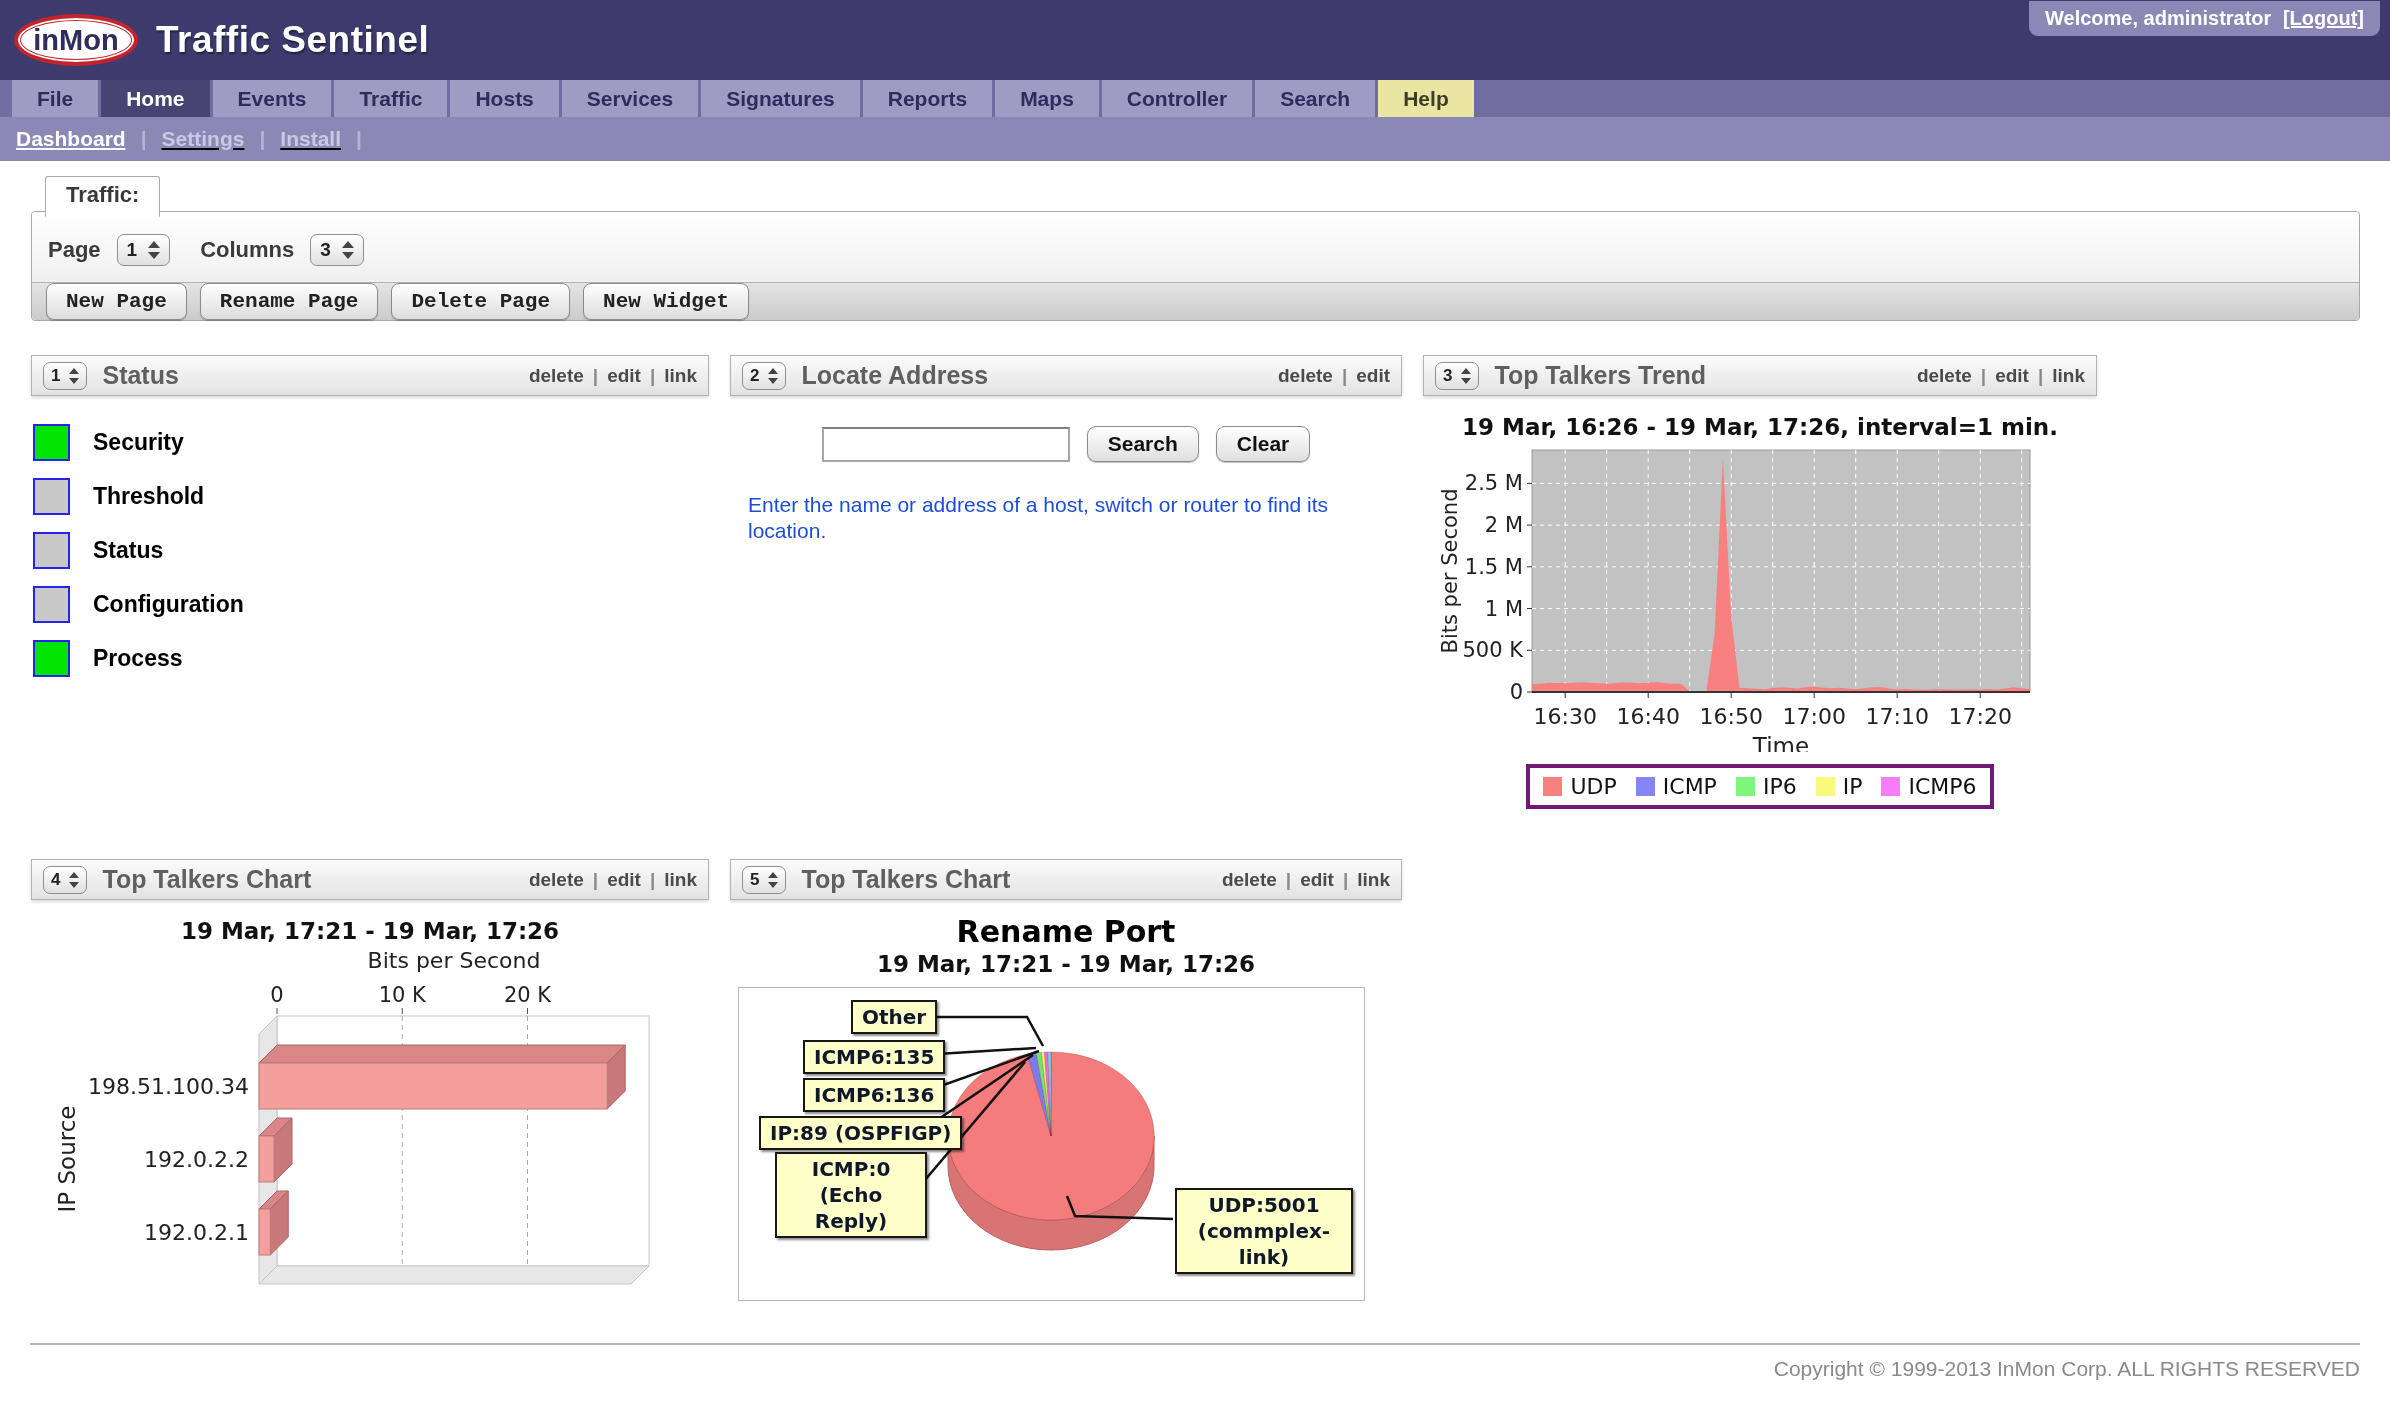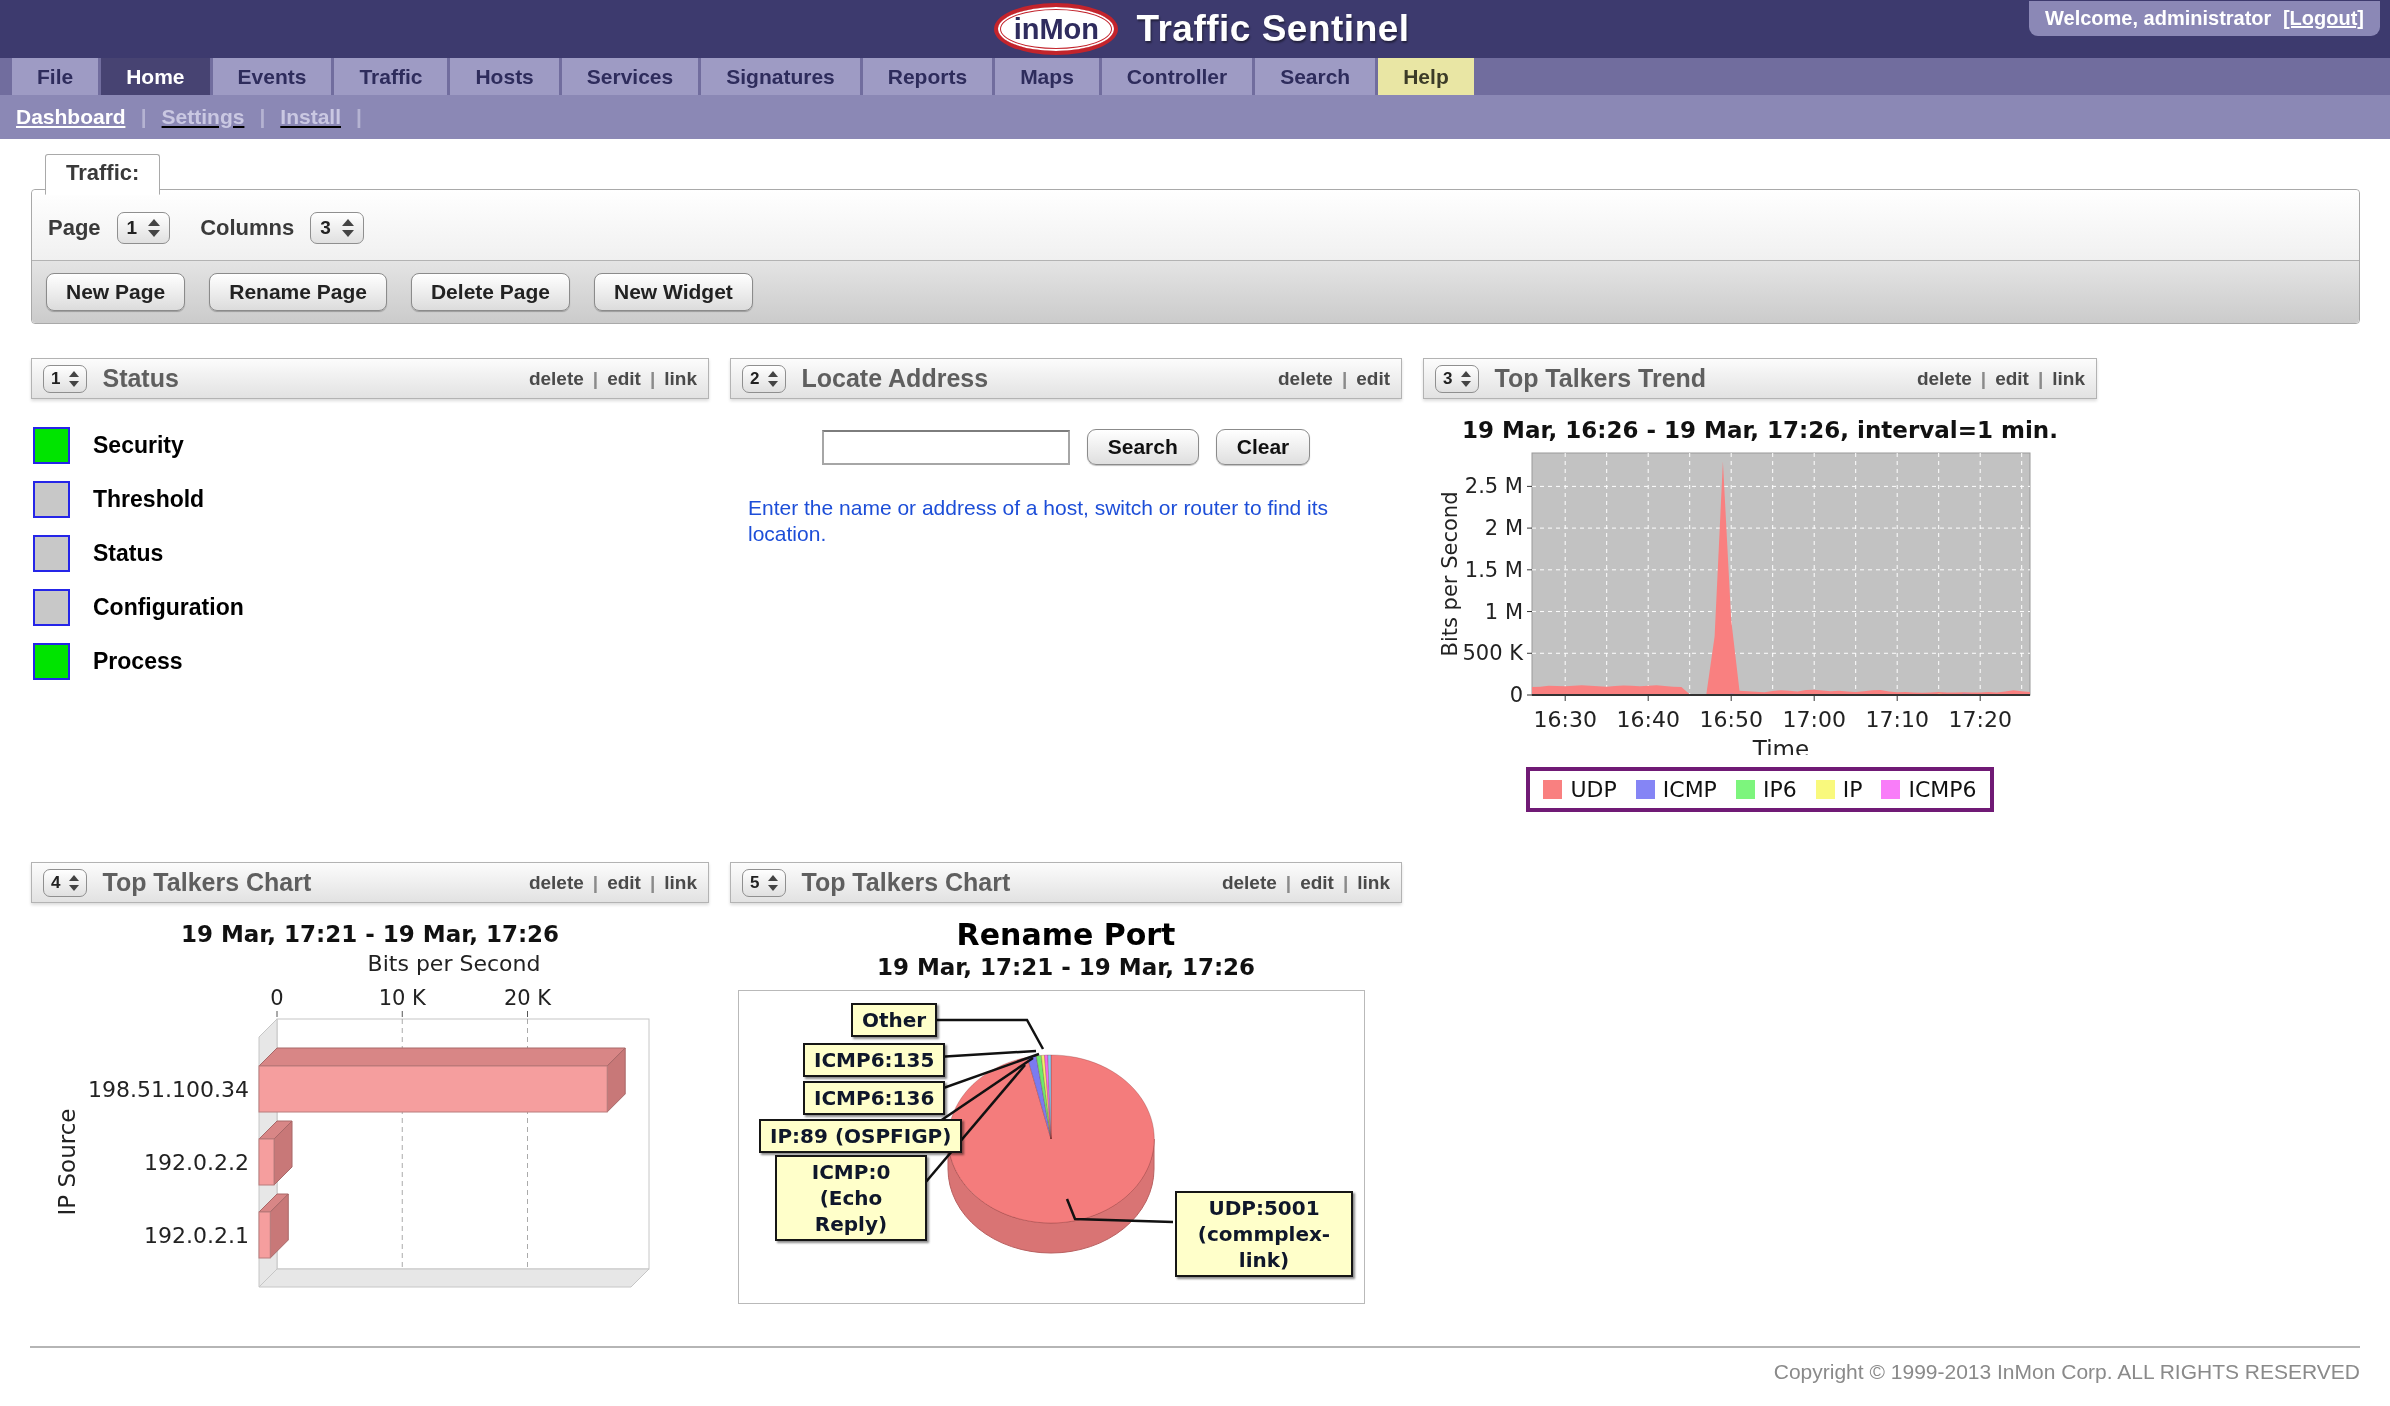--- a/index.html
+++ b/index.html
@@ -1,19 +1,19 @@
 <!DOCTYPE html>
 <html><head>
 <meta charset="utf-8">
 <style>
   * { margin:0; padding:0; box-sizing:border-box; }
   html,body { width:2390px; height:1406px; background:#fff; font-family:"Liberation Sans",sans-serif; overflow:hidden; }
 
   
-  .topbar { height:58px; background:#3d3a6e; display:flex; align-items:center; padding-left:14px; position:relative;justify-content:center; }
+  .topbar { height:80px; background:#3d3a6e; display:flex; align-items:center; padding-left:14px; position:relative; }
   .logo { width:124px; height:52px; background:#fff; border:4px solid #c3242c; border-radius:50%;
           display:flex; align-items:center; justify-content:center; font-weight:bold; font-size:29px; color:#2f2c5e;
           box-shadow:inset 0 0 0 2px #fff, inset 0 0 0 3px #c3242c; }
   .product { color:#fff; font-size:37px; font-weight:bold; margin-left:18px; text-shadow:1px 2px 2px rgba(0,0,0,.45); letter-spacing:.5px; }
   .welcome { position:absolute; right:10px; top:1px; background:#8b88b6; border-radius:0 0 9px 9px; padding:6px 16px;
              color:#fff; font-weight:bold; font-size:20px; }
   .logout { text-decoration:underline; cursor:pointer; margin-left:6px; color:#fff; }
 
   
   .tabs { height:37px; background:#716d9e; display:flex; padding-left:12px; }
@@ -25,22 +25,22 @@
   .subnav .link { color:#fff; text-decoration:underline; cursor:pointer; margin-right:15px; }
   .subnav .plain { color:#cac8e2; margin-right:15px; cursor:pointer; }
   .subnav .sep { color:#b5b3d2; margin-right:15px; }
 
   
   .filterbox { margin:50px 30px 0 31px; border:1px solid #a9a9a9; border-radius:4px; position:relative; }
   .filtertab { position:absolute; top:-36px; left:13px; background:#fff; border:1px solid #a9a9a9; border-bottom:1px solid #fff;
                padding:5px 20px 8px 20px; font-weight:bold; font-size:22px; color:#3a3a3a; border-radius:3px 3px 0 0; }
   .pagerow { display:flex; align-items:center; gap:16px; padding:22px 16px 16px 16px; background:linear-gradient(#ffffff,#f0f0f0);
              font-size:22px; font-weight:bold; color:#3a3a3a; border-radius:4px 4px 0 0; }
-  .btnrow { display:flex; gap:24px; padding:12px 14px; background:linear-gradient(#e4e4e4,#cbcbcb); border-top:1px solid #b3b3b3;
-            border-radius:0 0 4px 4px; }
+  .btnrow { display:flex; gap:13px; padding:0 14px; background:linear-gradient(#e4e4e4,#cbcbcb); border-top:1px solid #b3b3b3;
+            border-radius:0 0 4px 4px;font-family:Liberation Mono, monospace; }
   .btn { background:linear-gradient(#ffffff,#dcdcdc); border:1px solid #8b8b8b; border-radius:8px; padding:6px 19px;
          font-size:21px; font-weight:bold; color:#222; box-shadow:0 1px 1px rgba(0,0,0,.25); cursor:pointer; font-family:inherit; }
   .lbl { font-weight:bold; }
   .stepper { display:inline-flex; align-items:center; background:linear-gradient(#ffffff,#e0e0e0); border:1px solid #8f8f8f;
              border-radius:7px; padding:2px 9px; height:32px; cursor:pointer; }
   .stepper .num { font-size:19px; font-weight:bold; color:#222; margin-right:11px; }
   .arrows { display:flex; flex-direction:column; gap:4px; }
   .arr-up { width:0; height:0; border-left:6px solid transparent; border-right:6px solid transparent; border-bottom:7px solid #444; }
   .arr-dn { width:0; height:0; border-left:6px solid transparent; border-right:6px solid transparent; border-top:7px solid #444; }
 

